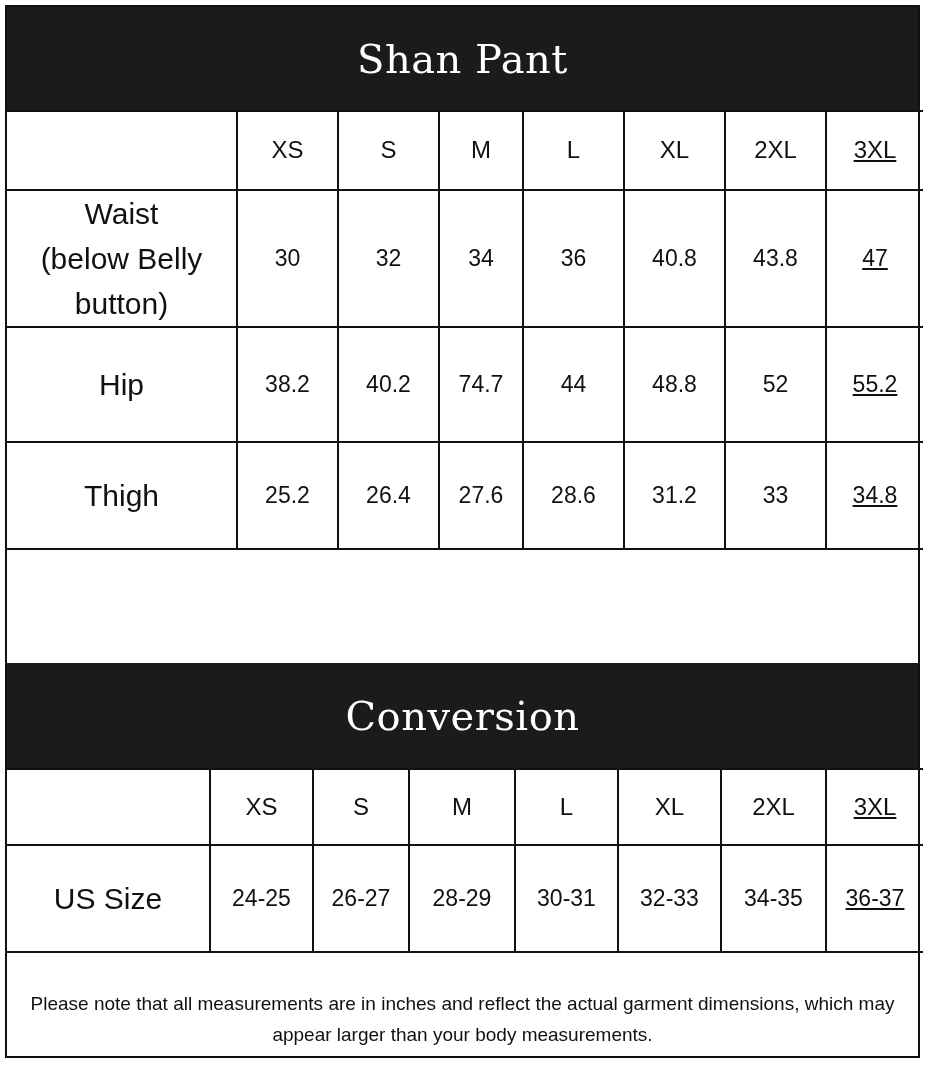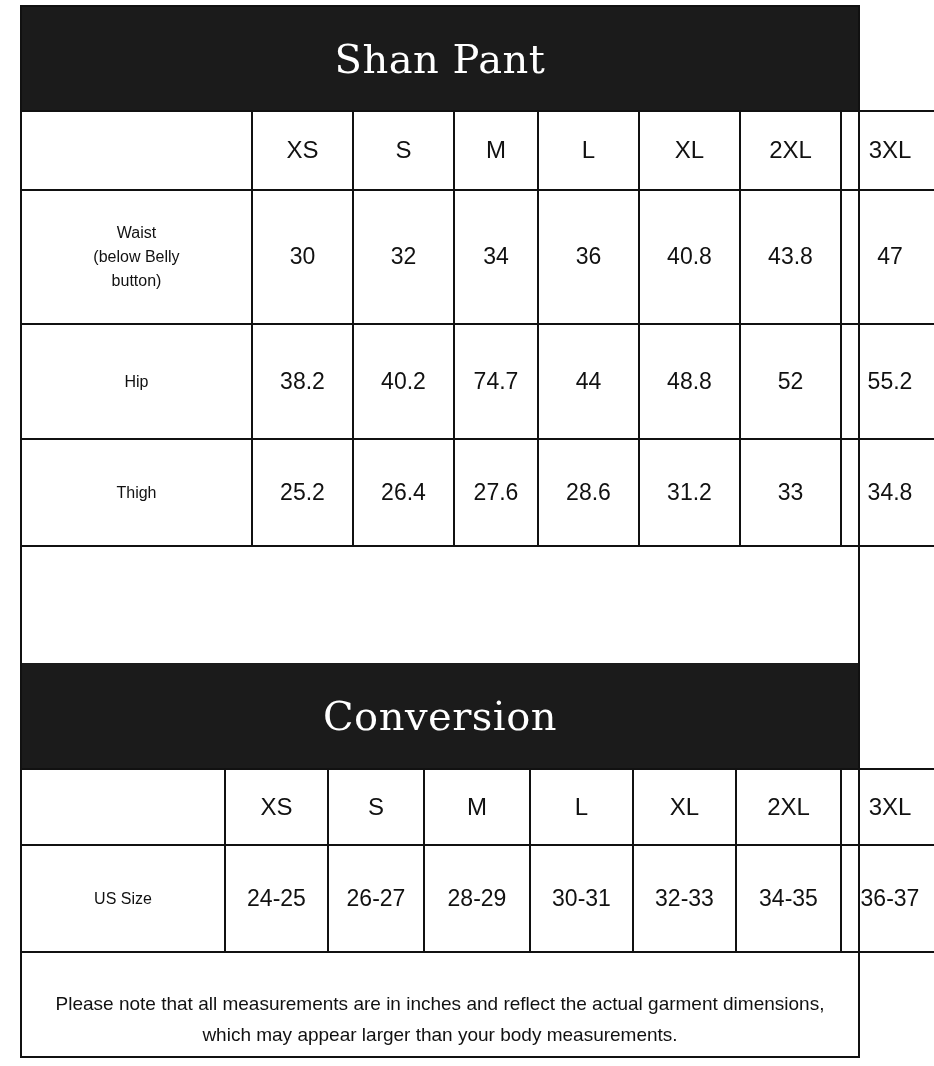--- a/index.html
+++ b/index.html
@@ -1,23 +1,23 @@
 <!DOCTYPE html>
 <html><head>
 <meta charset="utf-8">
 <style>
   html, body { margin: 0; padding: 0; background: #ffffff; }
   body { width: 934px; height: 1066px; position: relative; overflow: hidden; font-family: "Liberation Sans", "DejaVu Sans", sans-serif; color: #111; }
-  .sheet { position: absolute; left: 20px; top: 5px; width: 840px; height: 1053px; border: 2px solid #111; box-sizing: border-box; background: #fff; }
+  .sheet { position: absolute; left: 5px; top: 5px; width: 915px; height: 1053px; border: 2px solid #111; box-sizing: border-box; background: #fff; }
   .banner { position: absolute; left: 0; right: 0; background: #1b1b1b; color: #fff; display: flex; align-items: center; justify-content: center; font-family: "DejaVu Serif", "Liberation Serif", serif; font-size: 40px; letter-spacing: 0.5px; }
   table.grid { position: absolute; left: 0; border-collapse: collapse; table-layout: fixed; }
   table.grid td { border: 2px solid #111; text-align: center; vertical-align: middle; padding: 0; font-size: 23px; line-height: 1.45; }
   table.grid tr td:first-child { border-left: none; }
-  table.grid tr td:last-child { border-right: none; }
-  table.grid td.rowlabel { font-size: 16px; }
+  table.grid tr td:last-child { border-right: none; text-decoration: underline; }
+  table.grid td.rowlabel { font-size: 30px; }
   table.grid td.hdr { font-size: 24px; }
   .note { position: absolute; left: 0; right: 0; top: 944px; height: 107px; display: flex; align-items: center; justify-content: center; text-align: center; font-size: 19px; line-height: 1.62; padding: 0 20px; box-sizing: border-box; margin-top: 15px; }
 </style>
 </head>
 <body>
 
 <div class="sheet">
 
   <div class="banner" style="top:0; height:103px;">Shan Pant</div>
 

